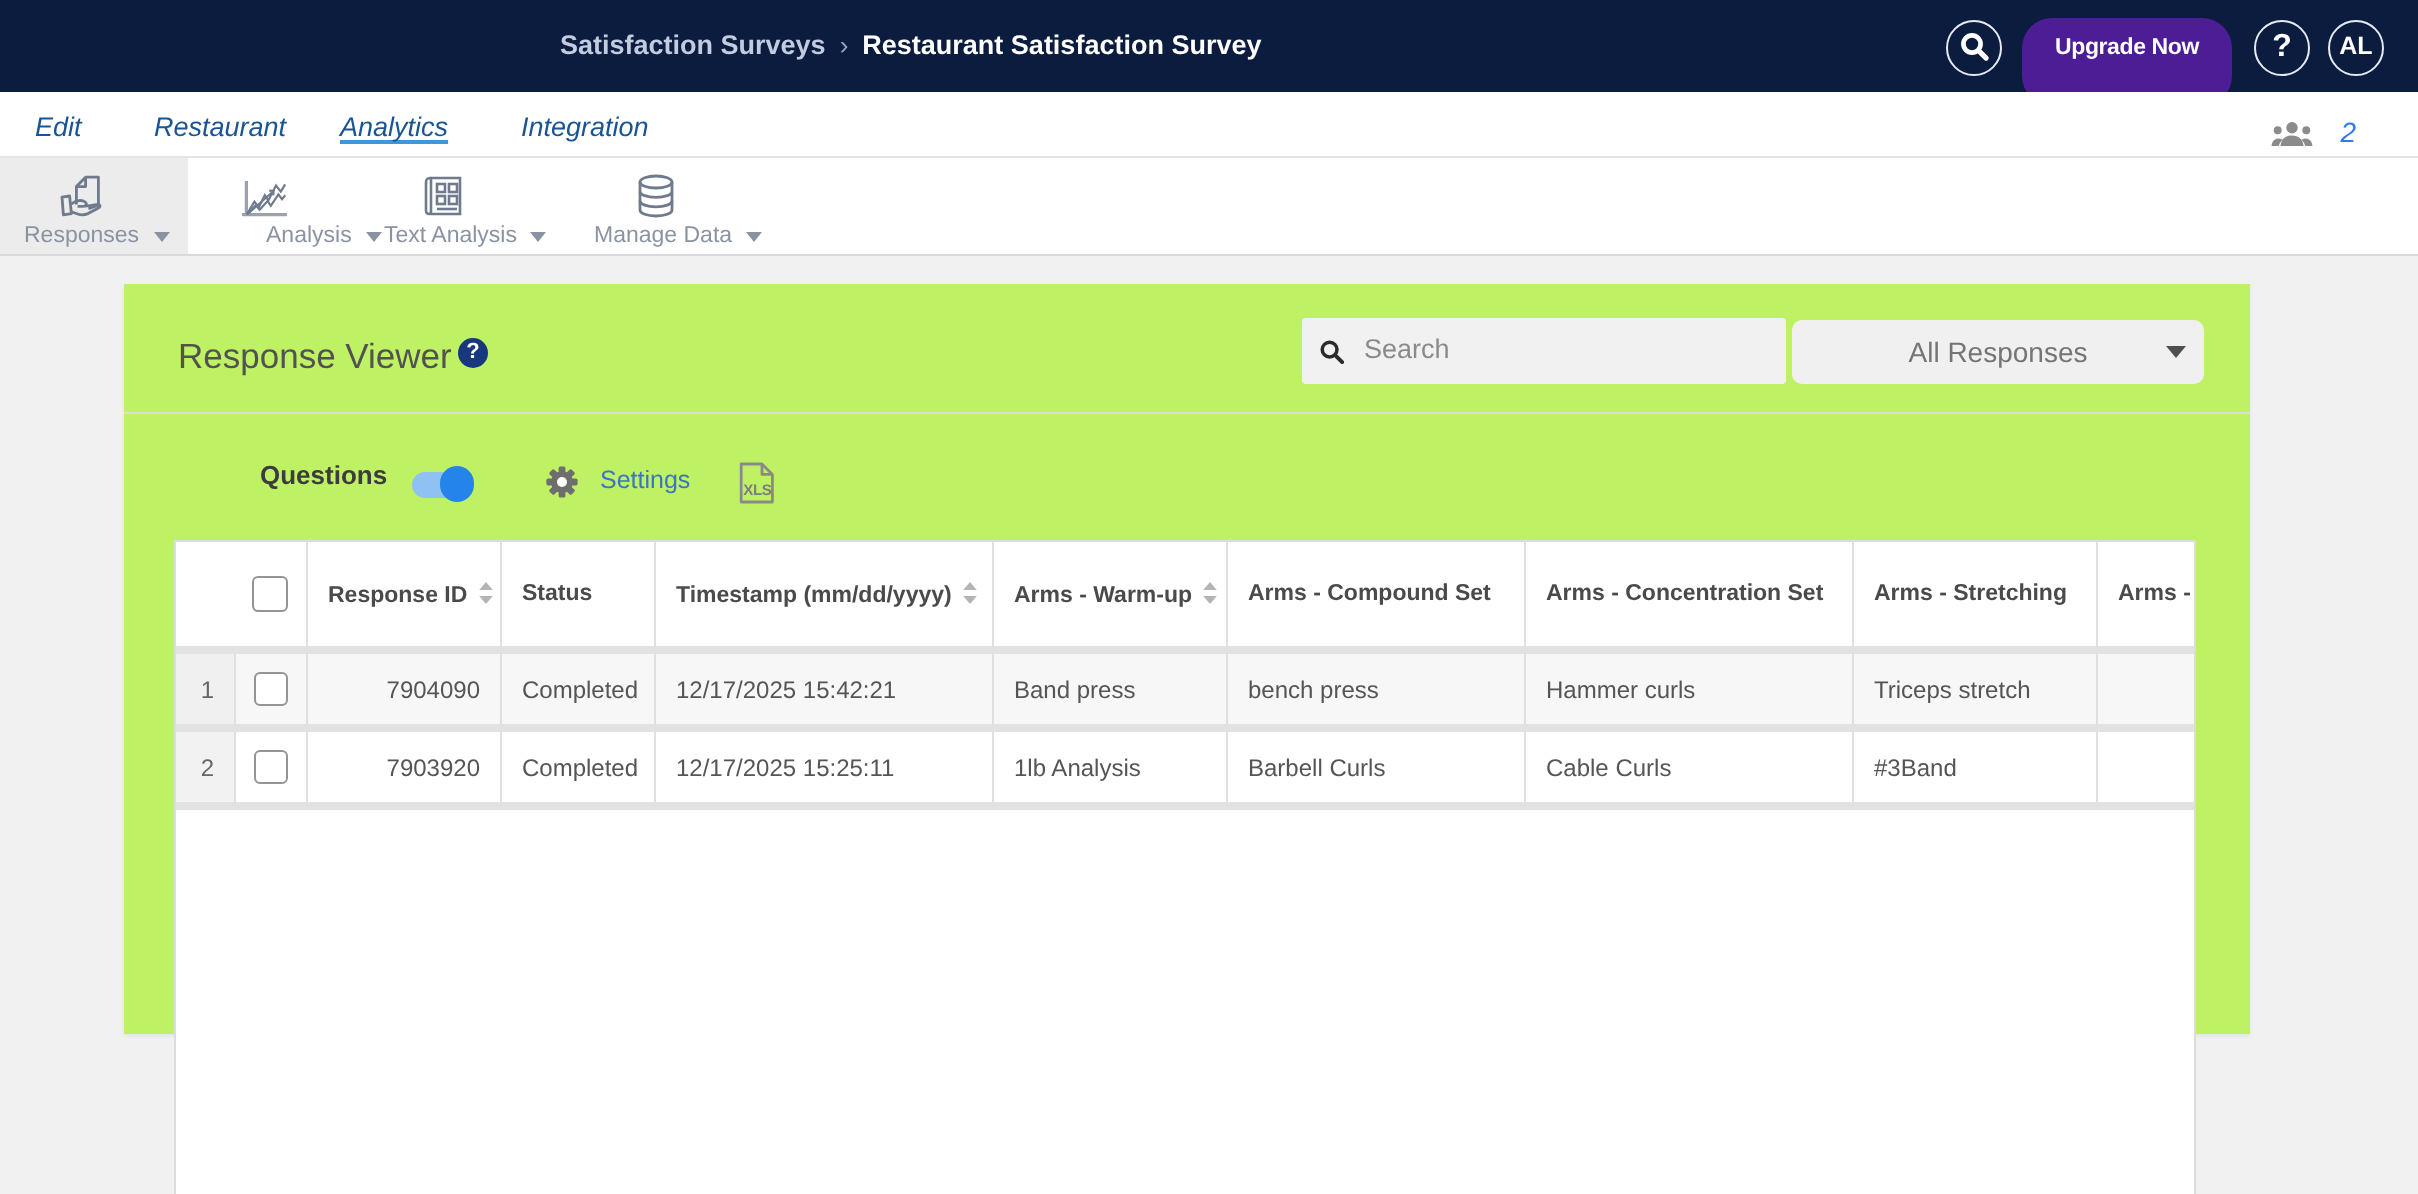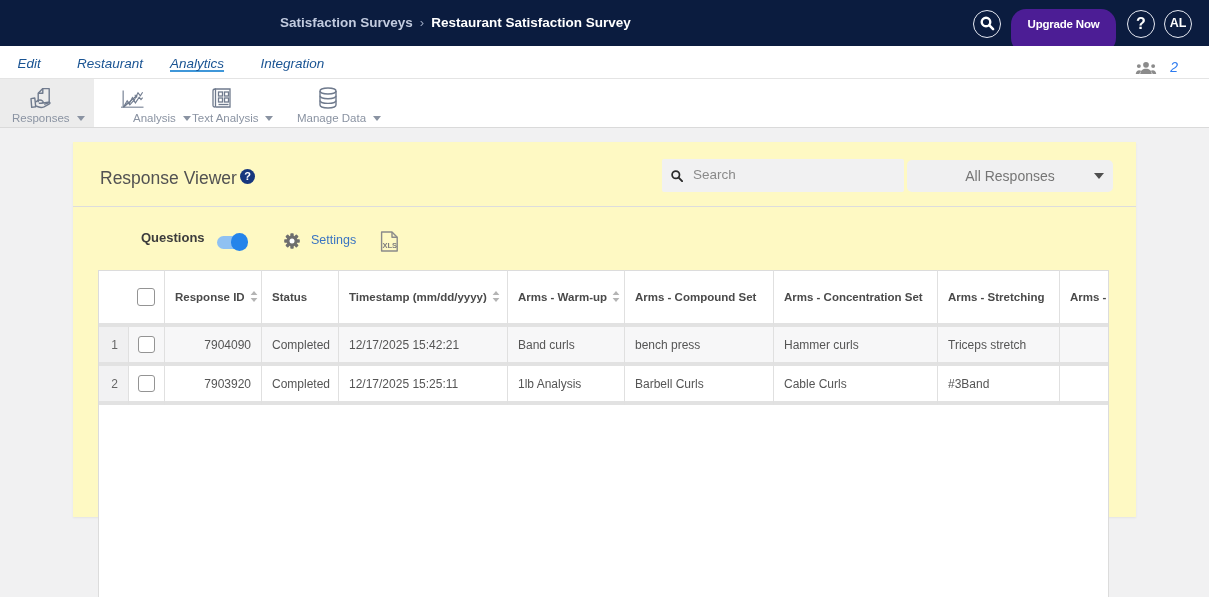--- a/index.html
+++ b/index.html
@@ -16,21 +16,21 @@
   .upgrade { position:absolute; left:1011px; top:9px; width:105px; height:44px; border-radius:15px; background:#4c1d95; color:#fff; font-size:11.5px; font-weight:700; text-align:center; line-height:30px; letter-spacing:-0.2px; }
   .tabs { position:absolute; left:0; top:46px; width:1209px; height:33px; background:#fff; border-bottom:1px solid #e4e4e4;font-style:italic; }
   .tab { position:absolute; top:2px; height:31px; line-height:31px; font-size:13.5px; color:#1a5493; }
   .tab.active { text-decoration:underline; text-decoration-color:#3f97d9; text-underline-offset:2px; text-decoration-thickness:1.5px; text-decoration-skip-ink:none; }
   .members { position:absolute; right:31px; top:11.5px; }
   .toolbar { position:absolute; left:0; top:79px; width:1209px; height:49px; background:#fff; border-bottom:1px solid #dadada; }
   .tactive { position:absolute; left:0; top:0; width:94px; height:48px; background:#ececec; }
   .ticon { position:absolute; top:7px; }
   .tlabel { position:absolute; top:33px; font-size:11.5px; color:#8a93a2; white-space:nowrap; display:flex; align-items:center; }
   .tlabel .car { display:inline-block; width:0; height:0; border-left:4.5px solid transparent; border-right:4.5px solid transparent; border-top:5px solid #8a93a2; margin-left:7px; }
-  .card { position:absolute; left:73px; top:142px; width:1063px; height:375px; background:#fef9c3; box-shadow:0 1px 2px rgba(0,0,0,0.06); }
+  .card { position:absolute; left:62px; top:142px; width:1063px; height:375px; background:#bef264; box-shadow:0 1px 2px rgba(0,0,0,0.06); }
   .cardhead { position:absolute; left:0; top:0; width:1063px; height:64.5px; border-bottom:1px solid #ddd; }
   .cardtitle { position:absolute; left:27px; top:25.5px; font-size:17.5px; color:#525252; line-height:20px; }
   .qmark { position:absolute; left:167px; top:27px; width:15px; height:15px; border-radius:50%; background:#17377e; color:#fff; font-size:11px; font-weight:700; text-align:center; line-height:15px; }
   .searchbox { position:absolute; left:589px; top:17px; width:242px; height:33px; background:#f1f1f2; border-radius:2px; }
   .searchbox .ph { position:absolute; left:31px; top:8px; font-size:13.5px; color:#8a8a8a; }
   .allresp { position:absolute; left:834px; top:17.5px; width:206px; height:32px; background:#f0f0f1; border-radius:5px; text-align:center; line-height:32px; font-size:14px; color:#757575; }
   .allresp .car { position:absolute; right:9px; top:13px; width:0; height:0; border-left:5.5px solid transparent; border-right:5.5px solid transparent; border-top:6.5px solid #4f4f4f; }
   .qrow { position:absolute; left:0; top:64.5px; width:1063px; height:56px;margin-left:41px; }
   .qlabel { position:absolute; left:27px; top:23.5px; font-size:13px; font-weight:700; color:#3c3c3c; }
   .toggle { position:absolute; left:103px; top:29px; width:29px; height:13px; border-radius:7px; background:#8fc1f2; }
@@ -209,21 +209,21 @@
           <th>Arms - Concentration Set</th>
           <th>Arms - Stretching</th>
           <th>Arms - Superset</th>
         </tr>
         <tr class="r1 band1">
           <td class="idx">1</td>
           <td class="cb" style="padding:0;"><span class="cbx"></span></td>
           <td class="rid">7904090</td>
           <td>Completed</td>
           <td>12/17/2025 15:42:21</td>
-          <td>Band curls</td>
+          <td>Band press</td>
           <td>bench press</td>
           <td>Hammer curls</td>
           <td>Triceps stretch</td>
           <td></td>
         </tr>
         <tr class="r2 band1">
           <td class="idx">2</td>
           <td class="cb" style="padding:0;"><span class="cbx"></span></td>
           <td class="rid">7903920</td>
           <td>Completed</td>

